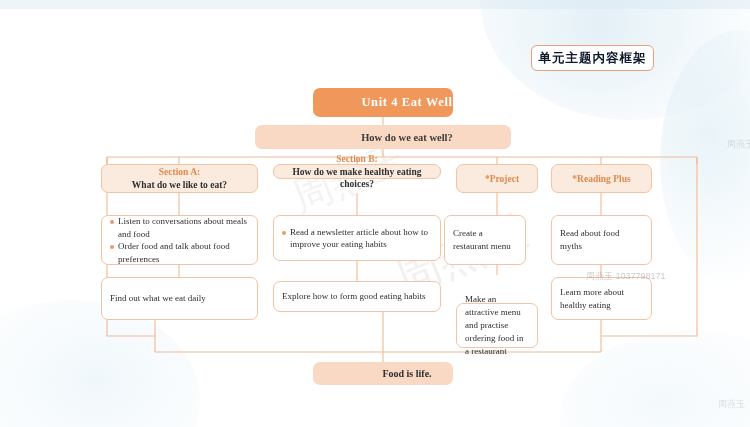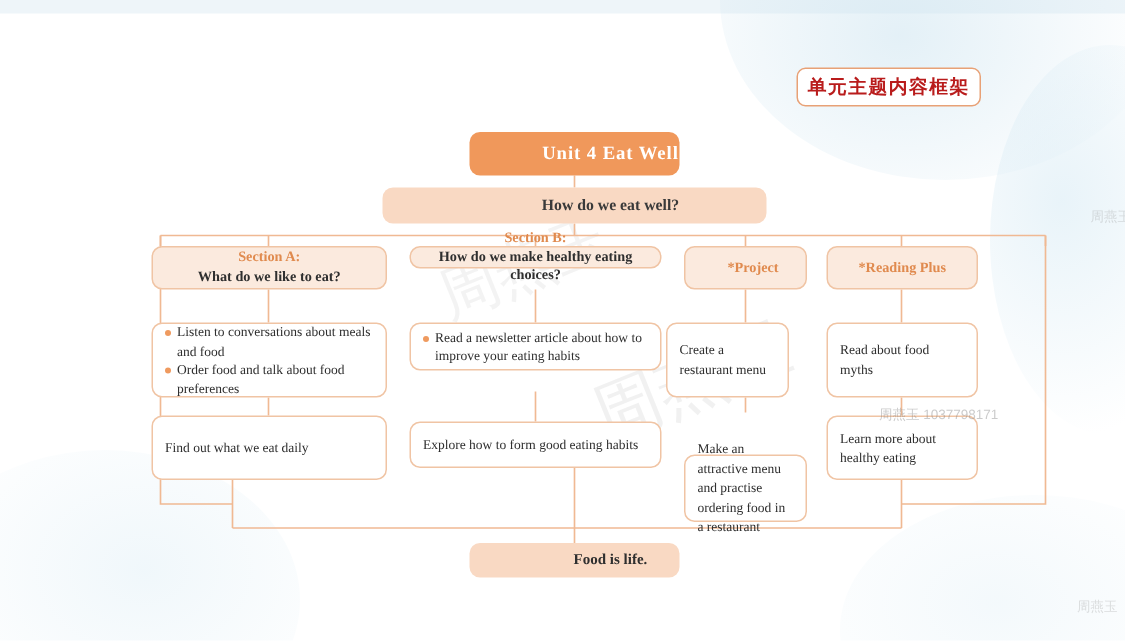--- a/index.html
+++ b/index.html
@@ -100,21 +100,21 @@
     text-align: center;
     border-radius: 7px;
     padding-left: 48px;
   }
   .title-badge {
     position: absolute;
     box-sizing: border-box;
     border: 1px solid #e8a176;
     border-radius: 6px;
     background: #ffffff;
-    color: #b91c1c;
+    color: #0f172a;
     font-family: "Liberation Sans", sans-serif;
     font-size: 12.5px;
     font-weight: bold;
     display: flex;
     align-items: center;
     justify-content: center;
     letter-spacing: 1px;
   }
   .unit-box {
     background: #f0985b;
@@ -288,21 +288,21 @@
     <div class="bullet-row">
       <span class="bullet-dot"></span>
       <span class="bullet-text">Order food and talk about food preferences</span>
     </div>
   </div>
 
   <div class="node plain-box" style="left:101px; top:277px; width:157px; height:43px;">
     <span>Find out what we eat daily</span>
   </div>
 
-  <div class="node plain-box bullet-box" style="left:273px; top:215px; width:168px; height:32px;">
+  <div class="node plain-box bullet-box" style="left:273px; top:215px; width:168px; height:46px;">
     <div class="bullet-row">
       <span class="bullet-dot"></span>
       <span class="bullet-text">Read a newsletter article about how to improve your eating habits</span>
     </div>
   </div>
 
   <div class="node plain-box" style="left:273px; top:281px; width:168px; height:31px;">
     <span>Explore how to form good eating habits</span>
   </div>
 

